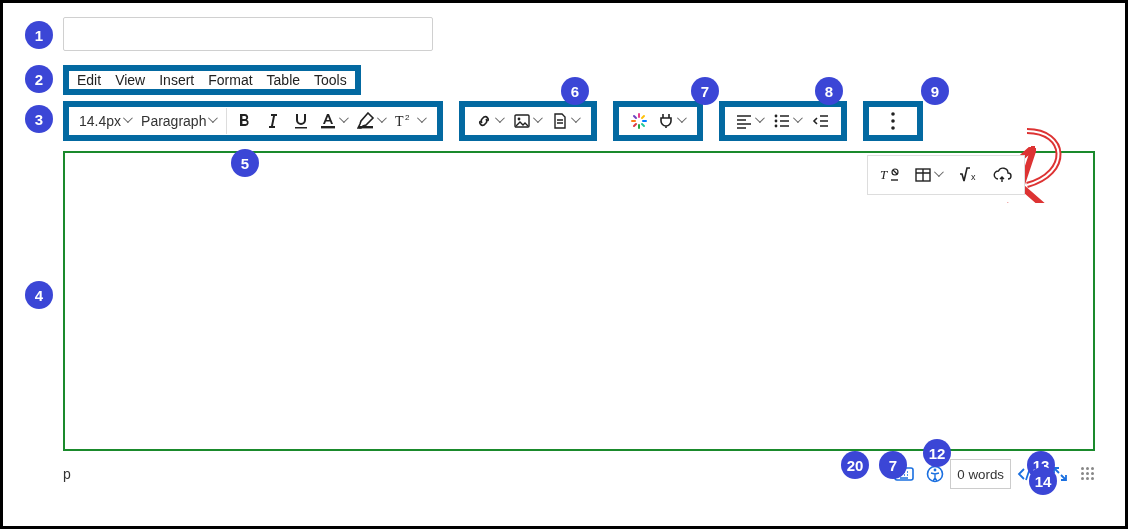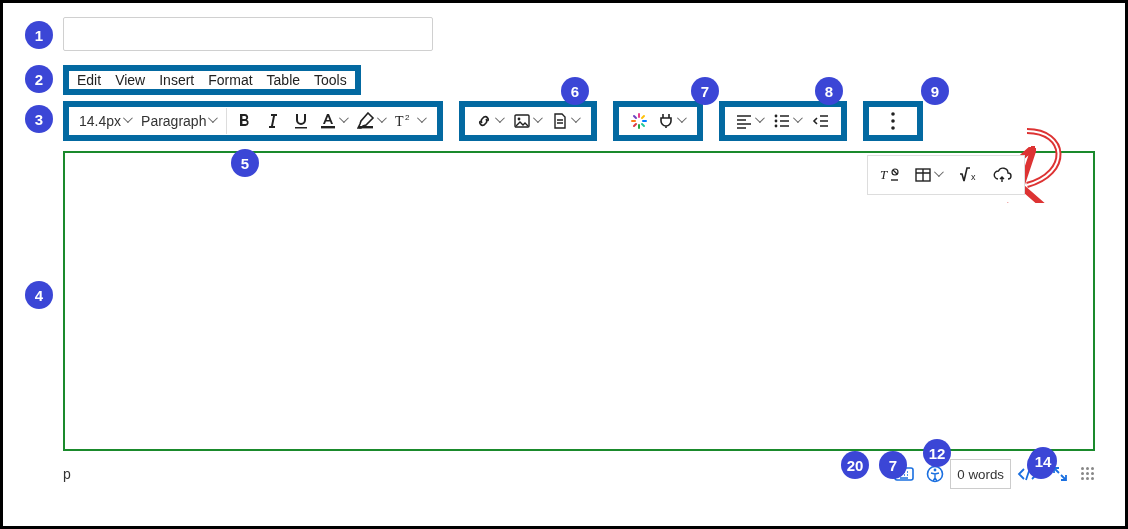--- a/index.html
+++ b/index.html
@@ -168,21 +168,21 @@
   <div class="badge" style="left:22px; top:278px;">4</div>
   <div class="badge" style="left:228px; top:146px;">5</div>
   <div class="badge" style="left:558px; top:74px;">6</div>
   <div class="badge" style="left:688px; top:74px;">7</div>
   <div class="badge" style="left:812px; top:74px;">8</div>
   <div class="badge" style="left:918px; top:74px;">9</div>
   <div class="badge" style="left:838px; top:448px;">20</div>
   <div class="badge" style="left:876px; top:448px;">7</div>
   <div class="badge" style="left:920px; top:436px;">12</div>
   <div class="badge" style="left:980px; top:448px;margin-left:44px;">13</div>
-  <div class="badge" style="left:1026px; top:444px;">14</div>
+  <div class="badge" style="left:1026px; top:464px;">14</div>
 
   
   <input class="title-input" type="text" value="" style="">
 
   
   <div class="menubar hl">
     <span class="menu-item">Edit</span>
     <span class="menu-item">View</span>
     <span class="menu-item">Insert</span>
     <span class="menu-item">Format</span>

